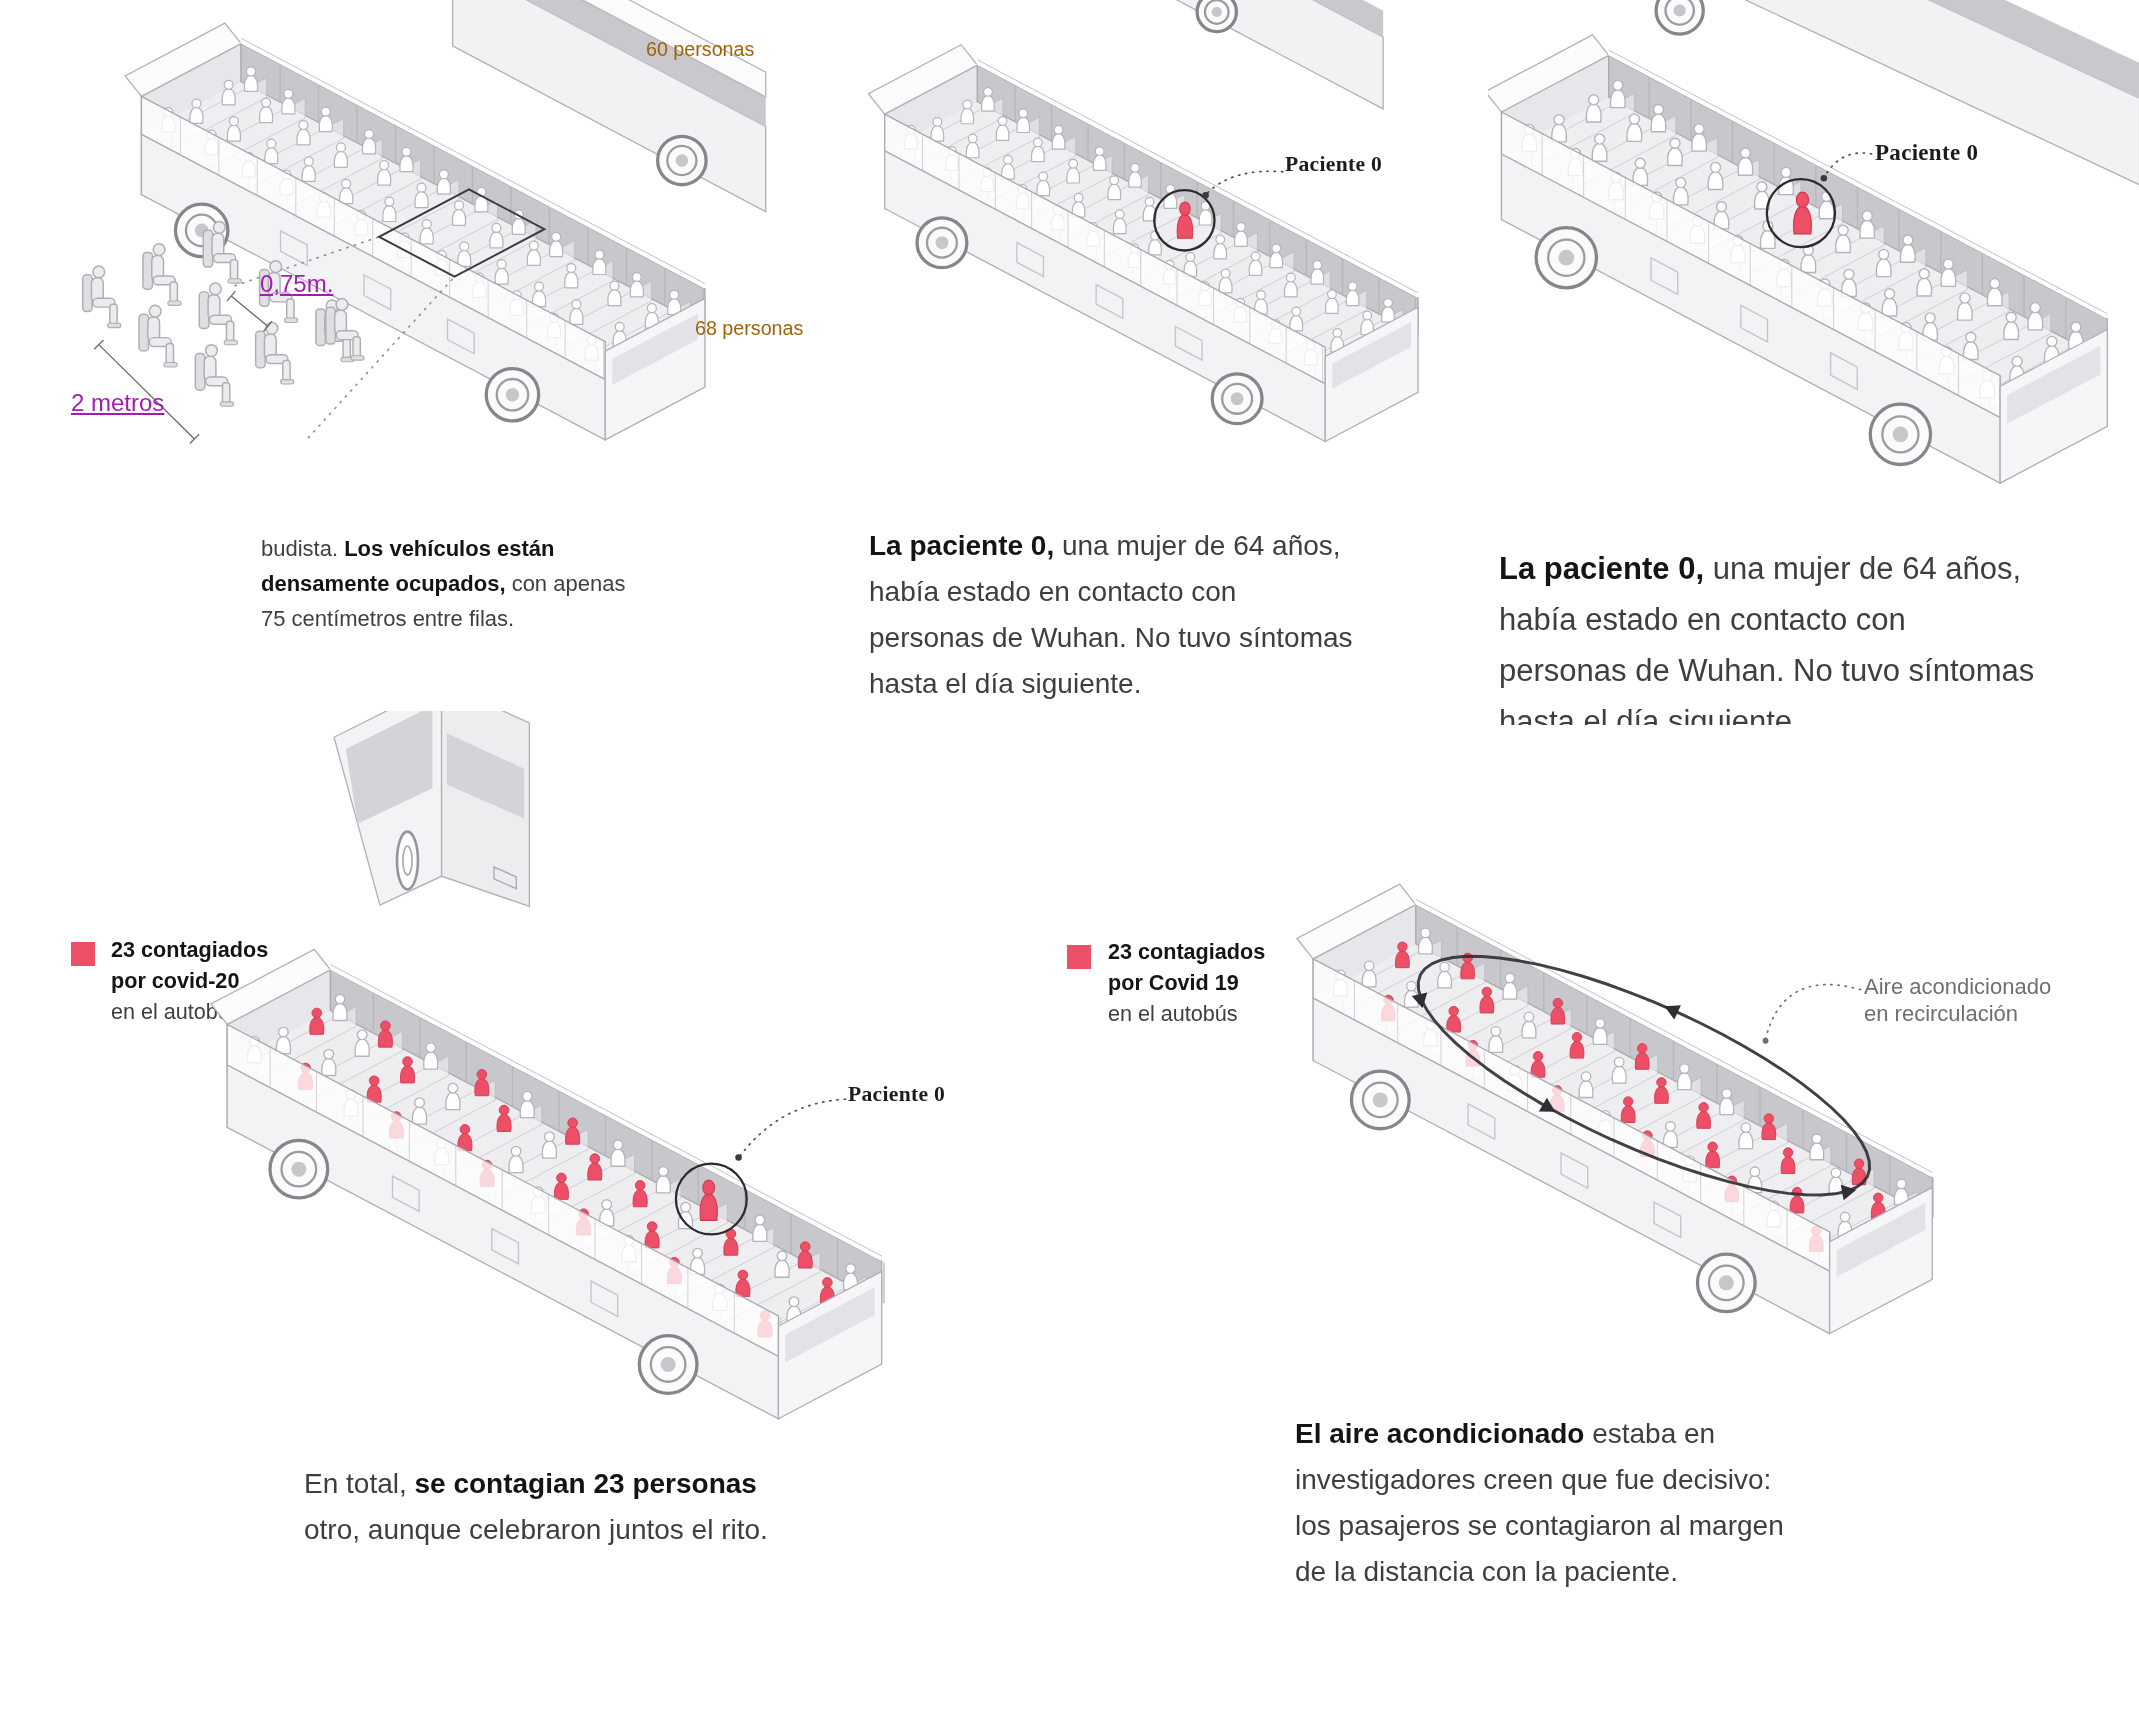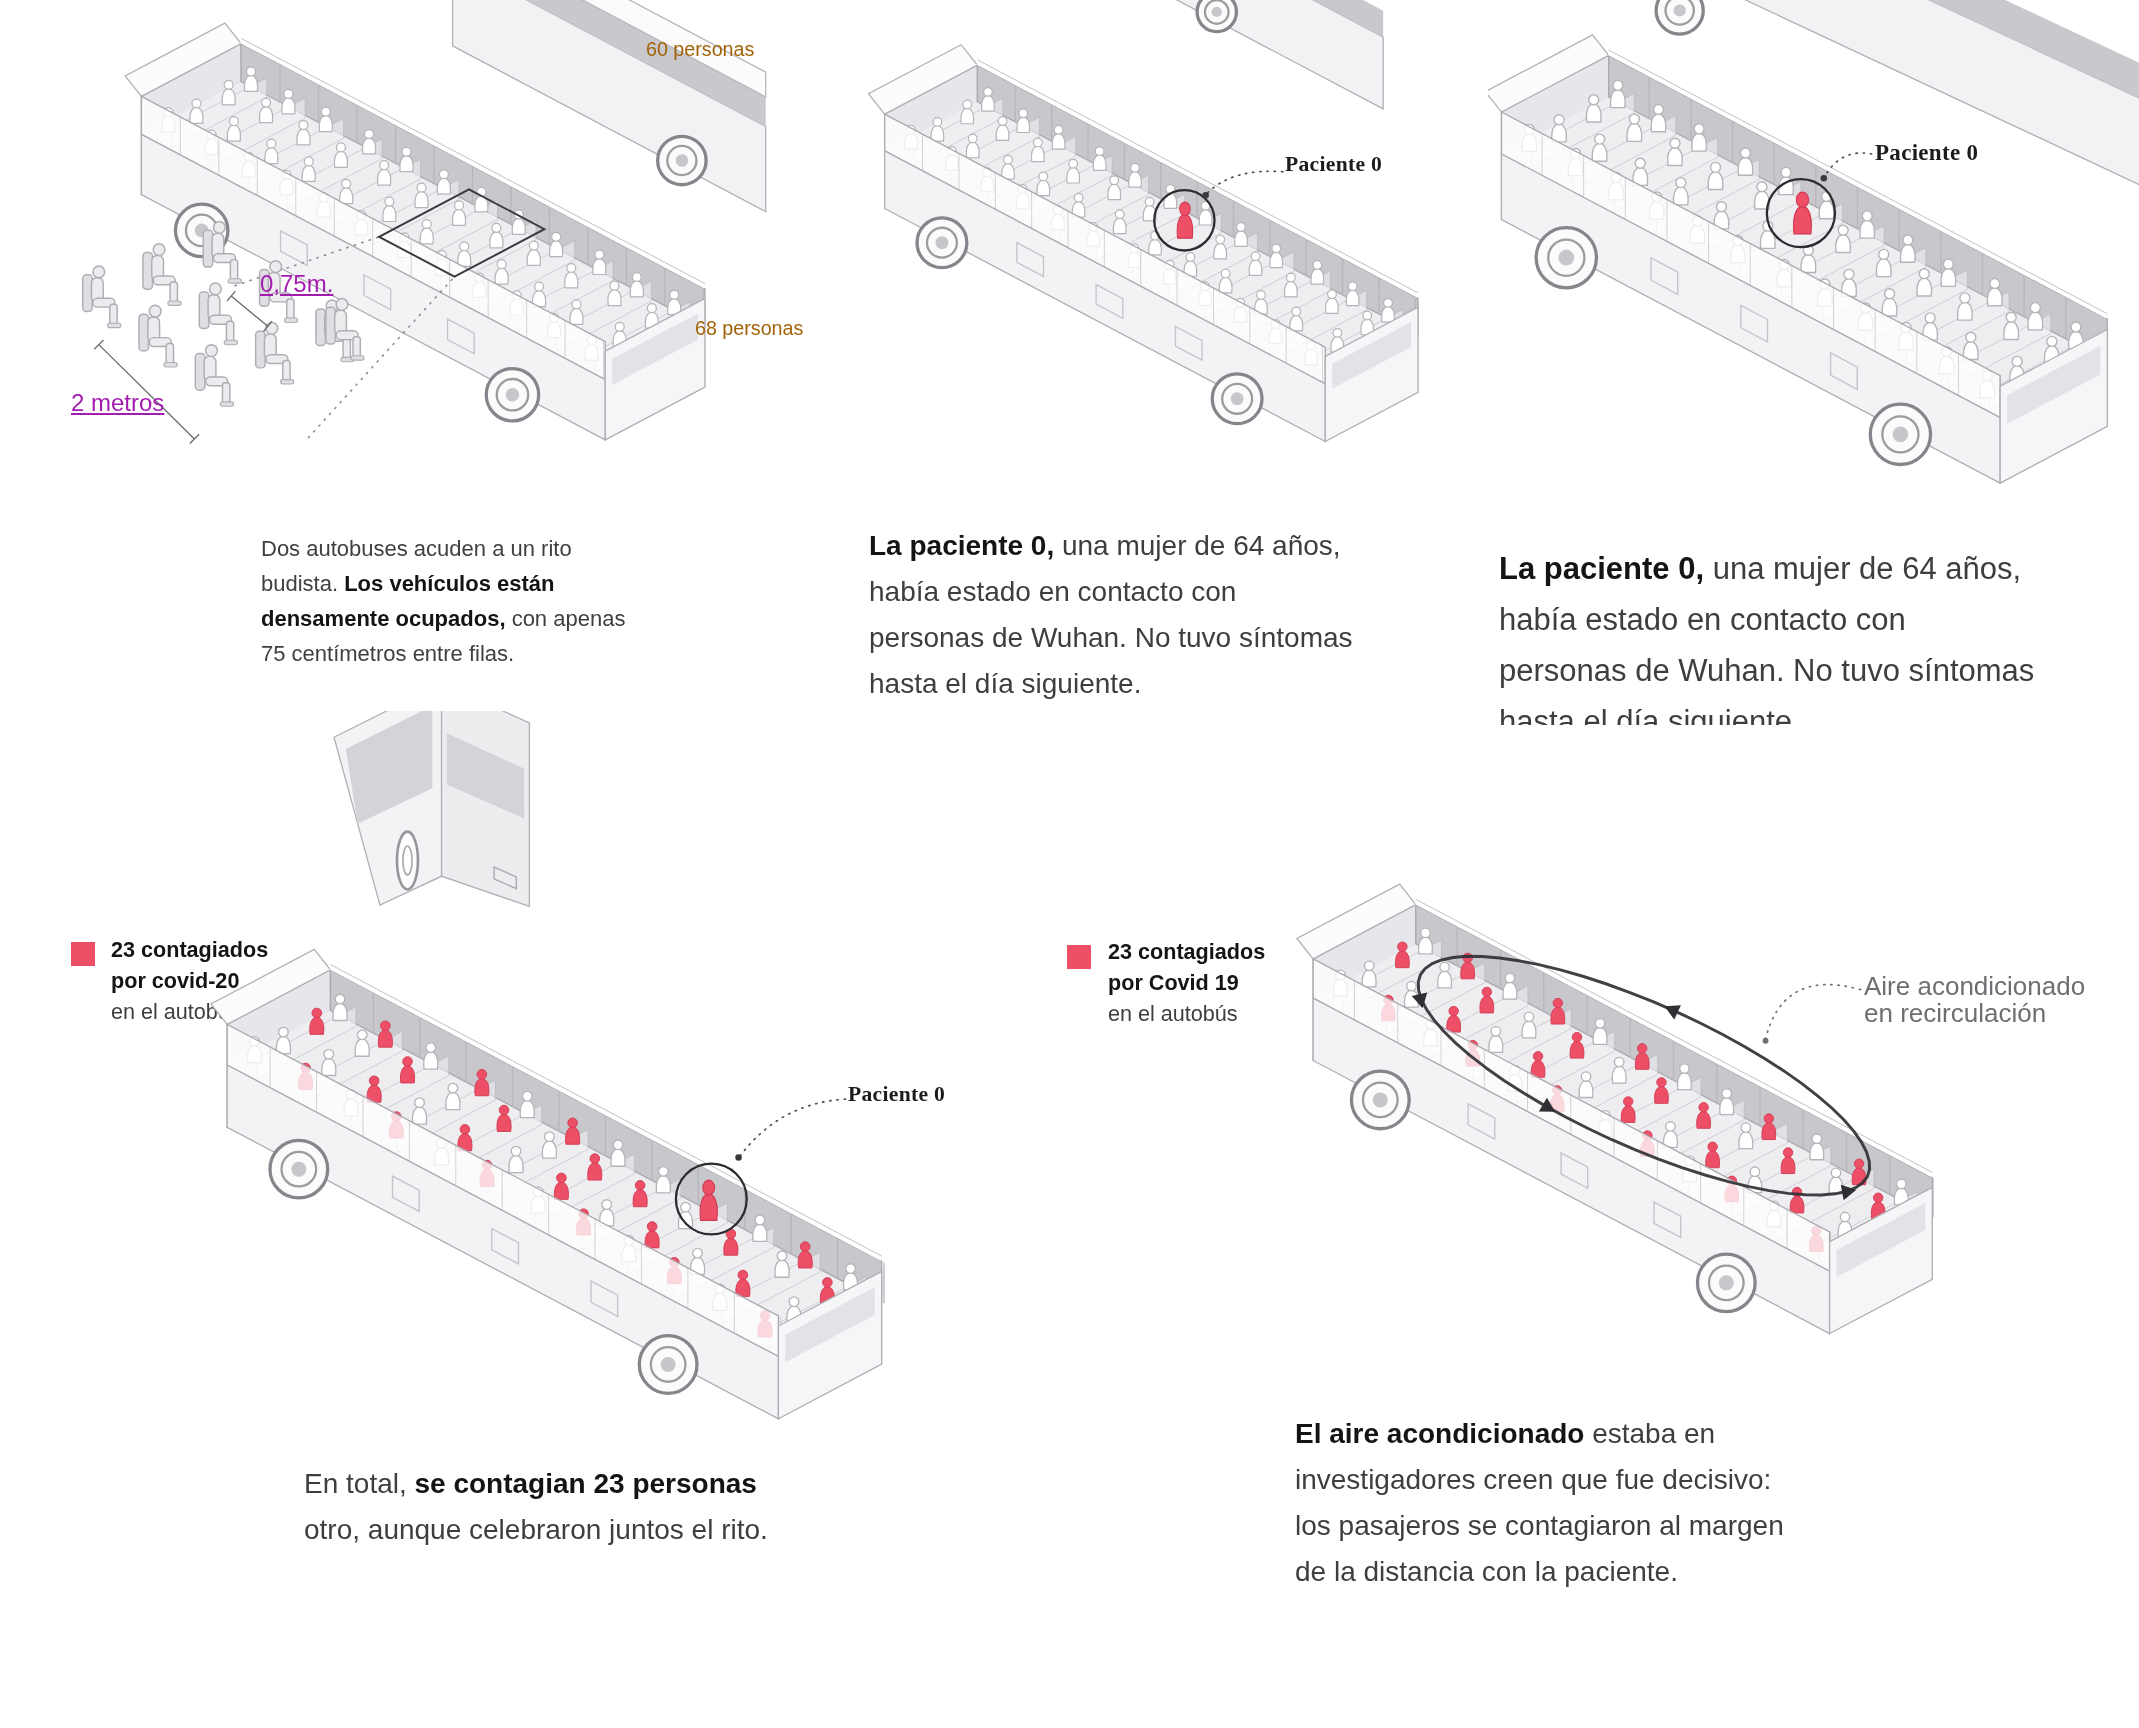--- a/index.html
+++ b/index.html
@@ -7,21 +7,21 @@
        font-family:"Liberation Sans","DejaVu Sans",sans-serif;}
   .abs{position:absolute;}
   svg{position:absolute;overflow:hidden;}
   .cap-sm{font-size:22px;line-height:35px;color:#3f3f41;}
   .cap-md{font-size:28px;line-height:46px;color:#3e3e40;}
   .cap-lg{font-size:31px;line-height:51px;color:#3e3e40;}
   .cap-sm .b,.cap-md .b,.cap-lg .b,.legend .b{font-weight:700;color:#141416;}
   .legend{font-size:21.6px;line-height:31px;color:#3e3e40;}
   .callout-label{font-size:21.6px;font-weight:700;color:#1c1c1e;letter-spacing:0.3px;font-family:Liberation Serif, serif;}
   .callout-label.lg{font-size:23px;}
-  .callout-gray{font-size:26px;line-height:27px;color:#6f6f73;}
+  .callout-gray{font-size:22px;line-height:27px;color:#6f6f73;}
   .glabel{font-size:19.7px;color:#a16207;}
   .mlabel{font-size:24px;color:#a21caf;text-decoration:underline;}
   .swatch{width:23.6px;height:23.6px;}
   .line{display:block;}
 </style>
 </head>
 <body>
 
 <div>
   <svg id="p1svg" style="left:0;top:0" width="820" height="511" viewBox="0 0 1250 780">
@@ -366,21 +366,20 @@
       <line x1="-10" y1="0" x2="10" y2="0" transform="translate(408,498) rotate(-50)" stroke="#6a6a6e" stroke-width="2"></line>
       <line x1="150" y1="526" x2="296" y2="670" stroke="#6a6a6e" stroke-width="2"></line>
       <line x1="-10" y1="0" x2="10" y2="0" transform="translate(150,526) rotate(-45)" stroke="#6a6a6e" stroke-width="2"></line>
       <line x1="-10" y1="0" x2="10" y2="0" transform="translate(296,670) rotate(-45)" stroke="#6a6a6e" stroke-width="2"></line>
     </svg>
   <div class="abs glabel" style="left:646px;top:38px">60 personas</div>
   <div class="abs glabel" style="left:695px;top:317px">68 personas</div>
   <div class="abs mlabel" style="left:260px;top:270px">0,75m.</div>
   <div class="abs mlabel" style="left:71px;top:389px">2 metros</div>
   <div class="abs cap-sm" style="left:261px;top:531px;width:433px">
-      <span class="line"><span>Dos autobuses acuden a un rito</span></span>
       <span class="line"><span>budista. </span><span class="b">Los vehículos están</span></span>
       <span class="line"><span class="b">densamente ocupados,</span><span> con apenas</span></span>
       <span class="line"><span>75 centímetros entre filas.</span></span>
     </div>
 </div>
 
 <div>
   <svg id="p2svg" style="left:865px;top:0" width="583" height="508" viewBox="0 0 890 775">
       <polygon points="420.0,-30.0 791.0,166.0 791.0,56.0 420.0,-140.0" fill="#f2f2f4" stroke="#b0b0b6" stroke-width="2"></polygon>
       <polygon points="420.0,-140.0 791.0,56.0 791.0,16.0 420.0,-180.0" fill="#c9c9cd" stroke="none" stroke-width="0"></polygon>

